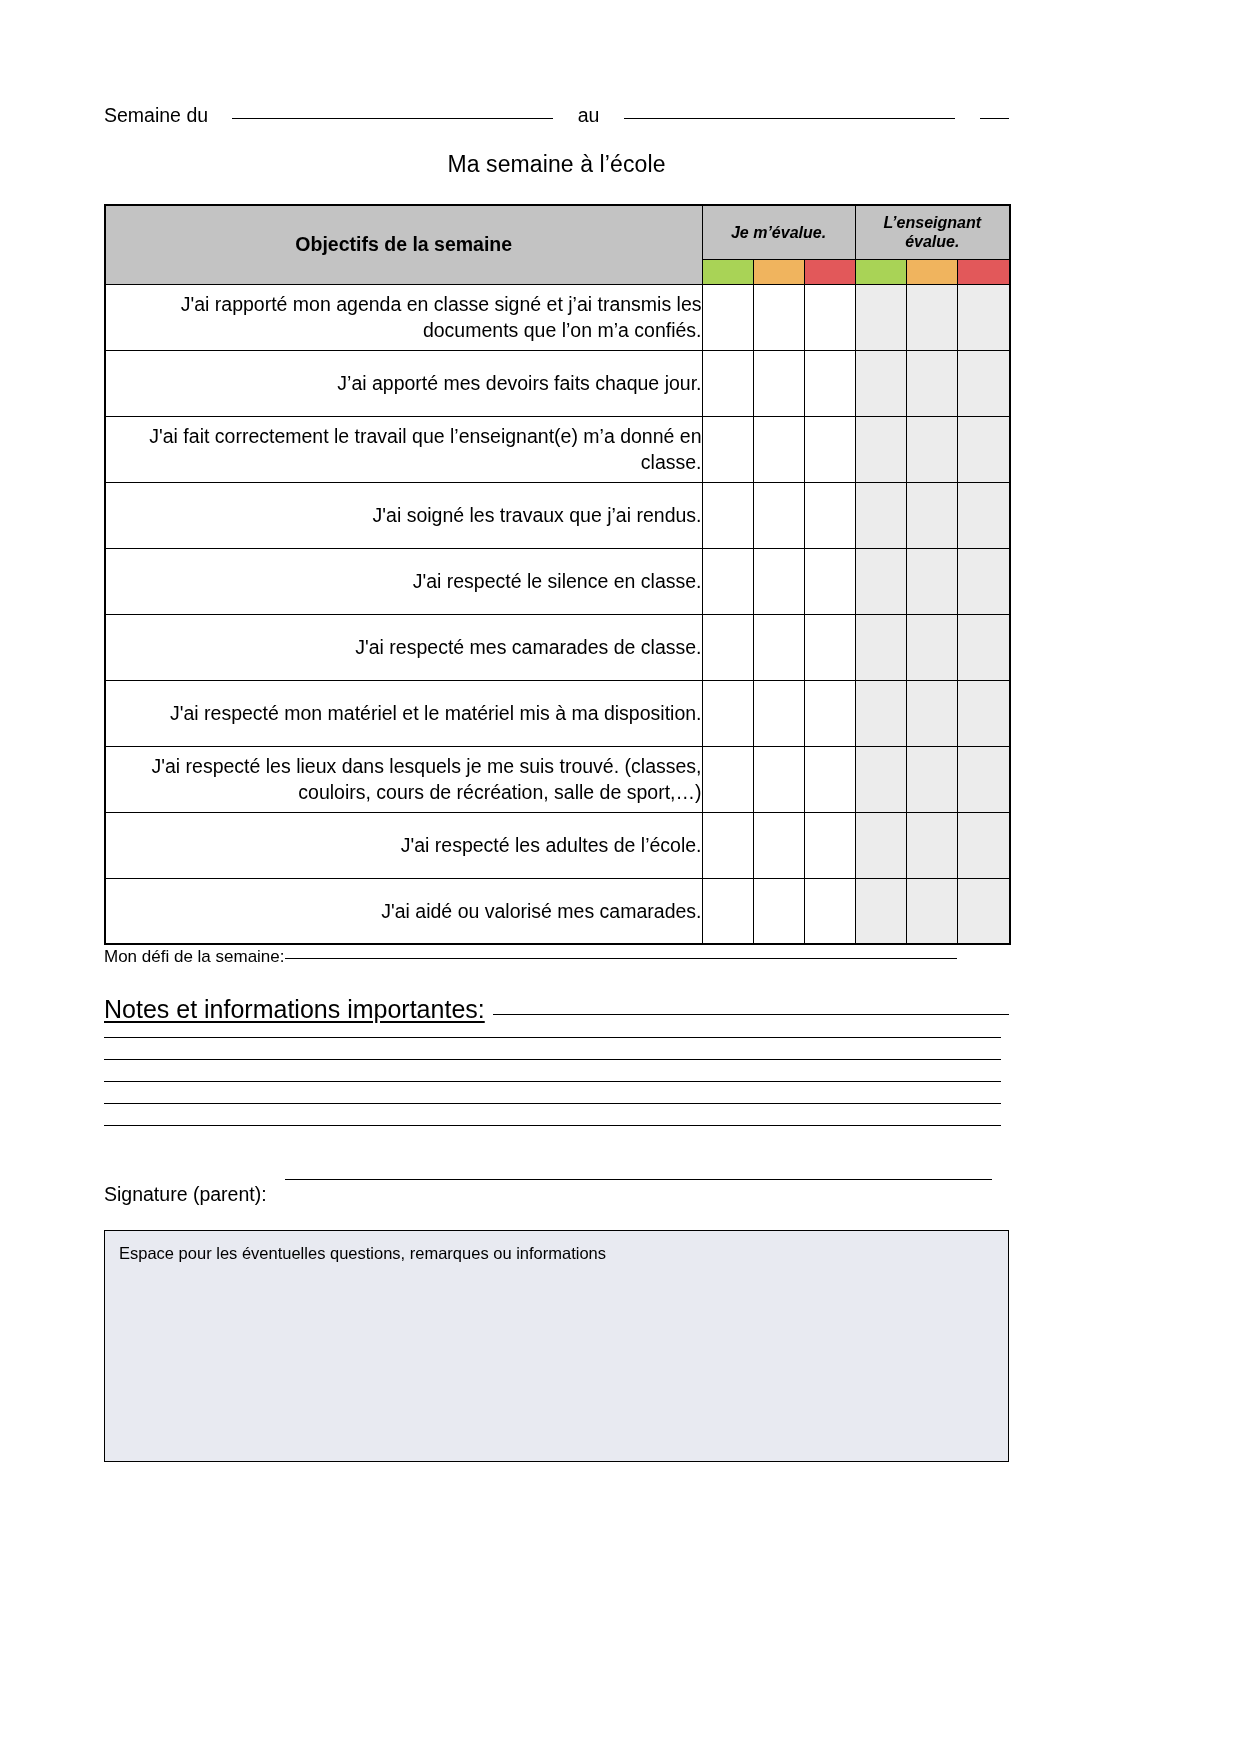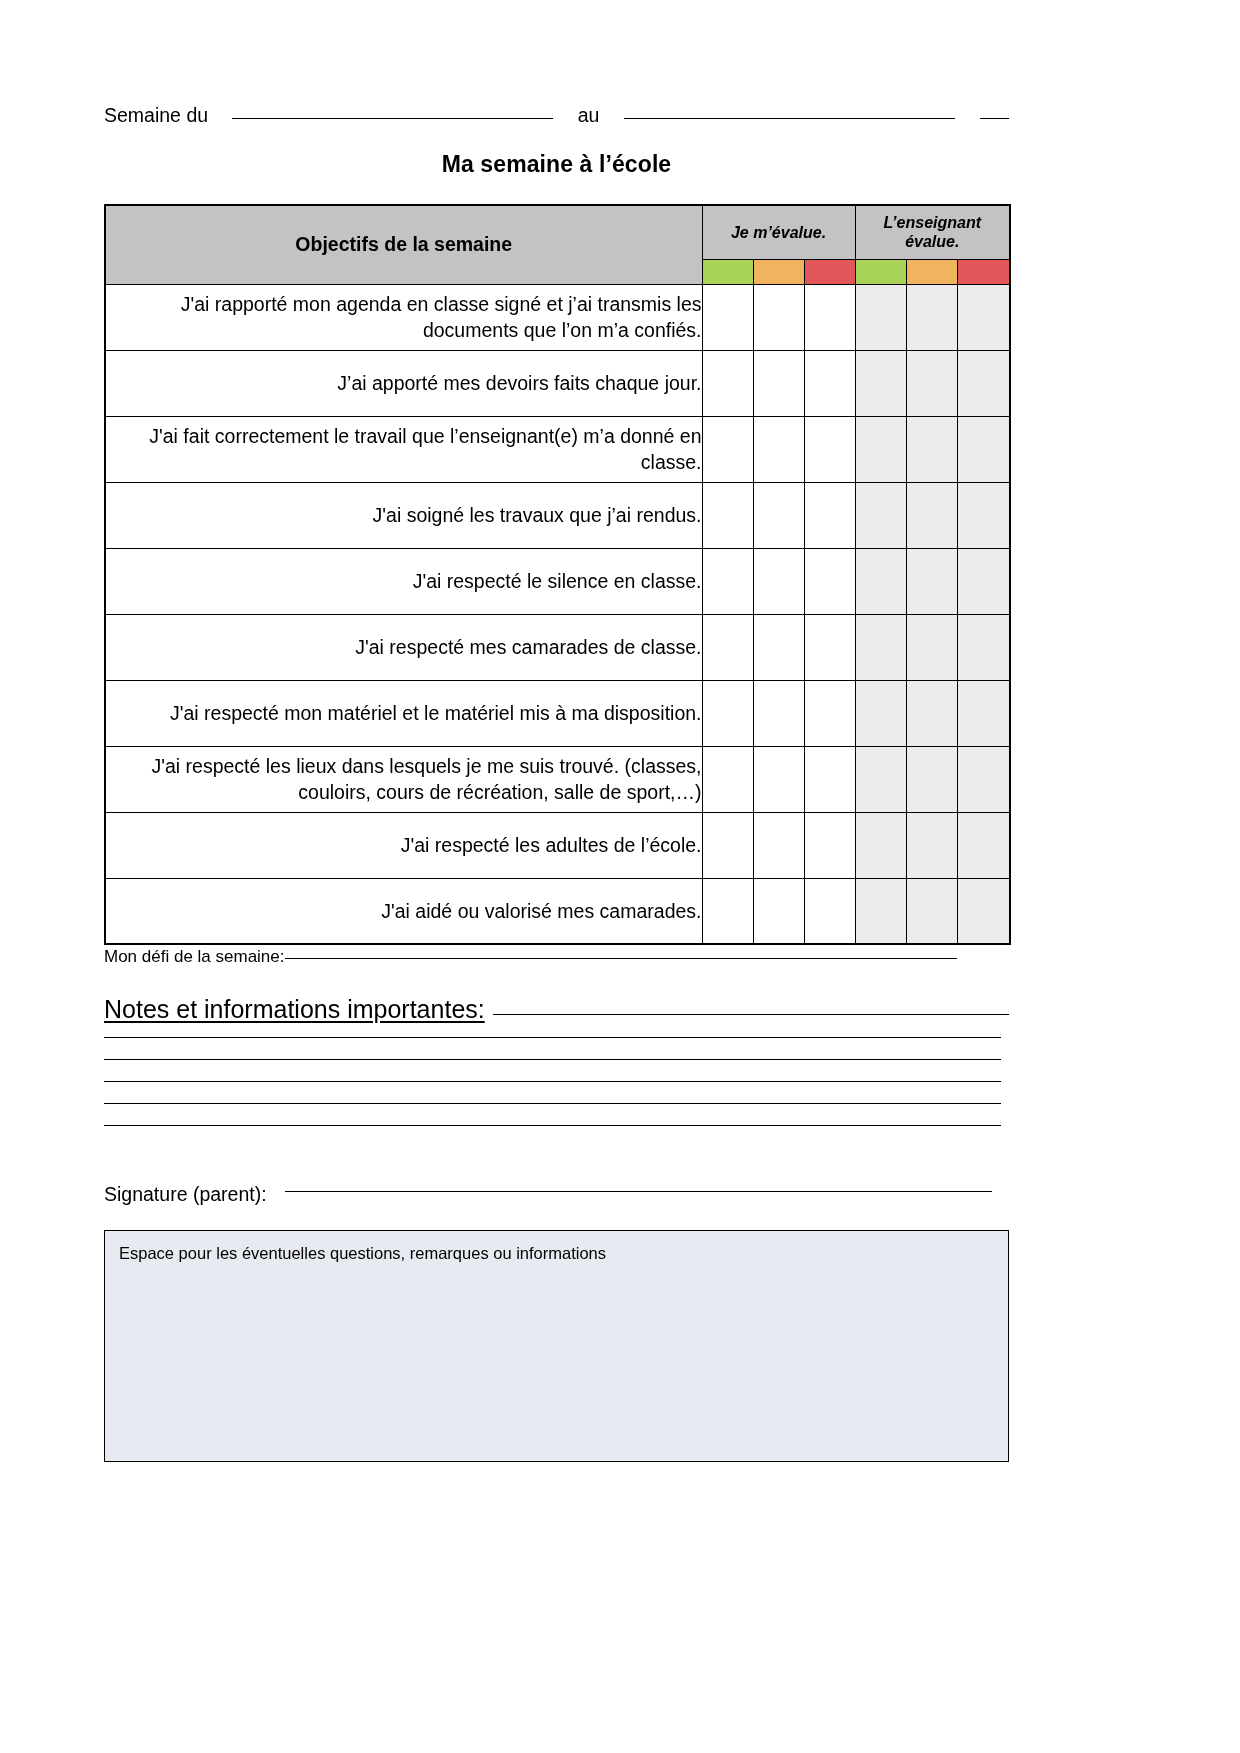--- a/index.html
+++ b/index.html
@@ -39,21 +39,21 @@
     top: -3px;
   }
   .rule-1 { width: 338px; margin: 0 6px 0 5px; }
   .rule-2 { width: 348px; margin: 0 6px 0 6px; }
   .rule-3 { width: 31px; margin-left: 0; }
 
   
   .doc-title {
     text-align: center;
     font-size: 23px;
-    font-weight: bold;
+    font-weight: normal;
     margin-top: 24px;
     letter-spacing: .1px;
   }
 
   
   table.grid {
     margin-top: 26px;
     border-collapse: collapse;
     table-layout: fixed;
     width: 905px;
@@ -126,21 +126,21 @@
     margin-top: 21px;
   }
   .blank-line.first { margin-top: 16px; }
 
   .signature {
     margin-top: 56px;
     font-size: 19.5px;
     line-height: 24px;
     white-space: nowrap;
     display: flex;
-    align-items: center;
+    align-items: flex-start;
     gap: 12px;
   }
   .signature .rule-sig { width: 707px; margin-left: 6px; }
 
   .comment-box {
     margin-top: 24px;
     width: 905px;
     height: 232px;
     border: 1.6px solid #000;
     background: #e8eaf1;

